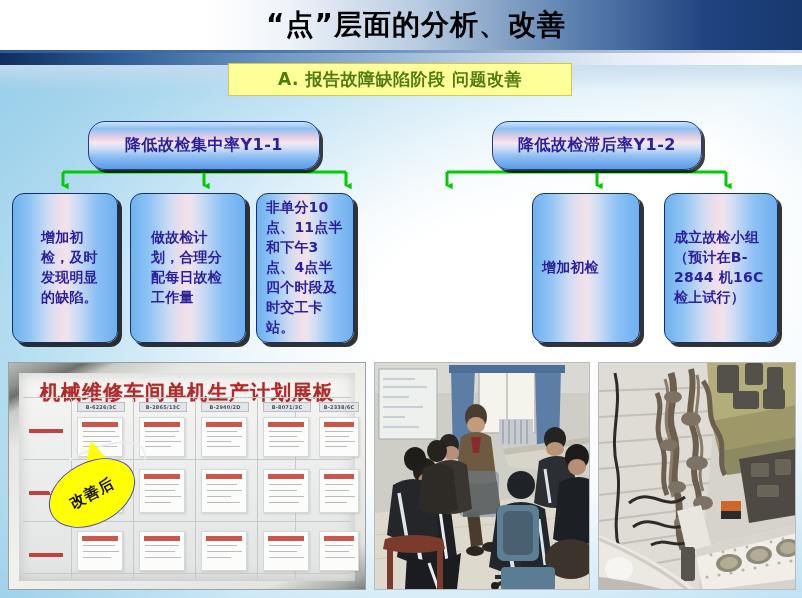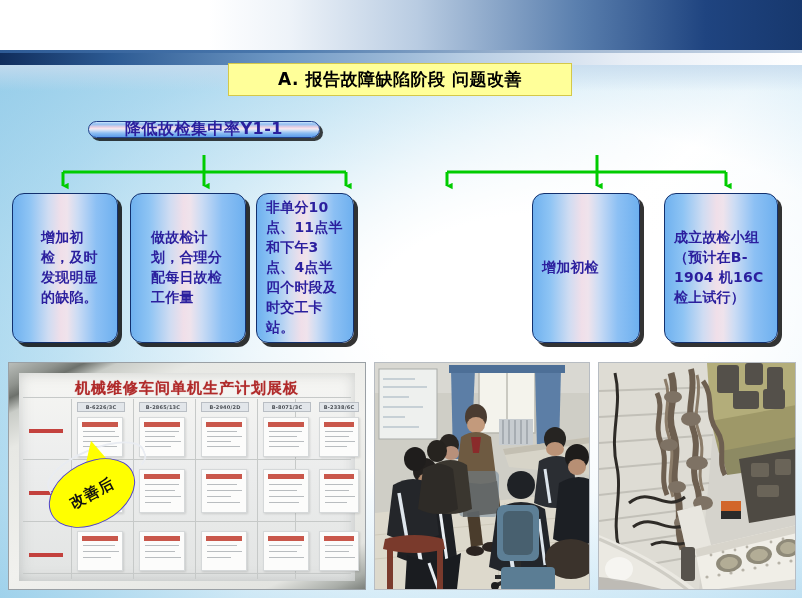--- a/index.html
+++ b/index.html
@@ -69,29 +69,29 @@
     width: 344px; height: 33px;
     background: #ffff99;
     border: 1px solid #d4c84a;
     display: flex;
     align-items: center;
     justify-content: center;
   }
   #subtitle-text {
     font-size: 17px;
     font-weight: bold;
-    color: #000000;
+    color: #4d7c0f;
     white-space: nowrap;
     letter-spacing: 0.5px;
   }
 
   
   .head-box {
     position: absolute;
-    height: 17px;
+    height: 49px;
     border-radius: 17px;
     border: 1px solid #1f3f8a;
     background: linear-gradient(to bottom,
         #cfe4fb 0%,
         #8fc0f3 14%,
         #e9cfe2 34%,
         #f6e6ee 44%,
         #d7e2f6 54%,
         #8cbdf2 74%,
         #5a9be9 100%);
@@ -173,21 +173,21 @@
   #board-face {
     position: absolute;
     left: 10px; top: 10px; right: 10px; bottom: 8px;
     background: linear-gradient(180deg, #f6f6f3 0%, #eceded 45%, #e2e4e3 100%);
     box-shadow: inset 0 0 14px rgba(120,125,125,0.35);
   }
   #board-title {
     position: absolute;
     left: 0; top: 6px; width: 100%;
     text-align: center;
-    font-size: 15px;
+    font-size: 20px;
     font-weight: bold;
     color: #b02a2a;
     letter-spacing: 1px;
     text-shadow: 0 0 1px rgba(176,42,42,0.5);
   }
   .board-hline {
     position: absolute;
     left: 4px; right: 4px;
     height: 1px;
     background: #c6c9c8;
@@ -280,20 +280,21 @@
     transform: rotate(-22deg);
     opacity: 0.95;
   }
 </style>
 </head>
 <body>
 
 <div id="slide">
 
   <div id="header-band"></div>
+  <div id="header-title">“点”层面的分析、改善</div>
   <div id="header-rule"></div>
   <div id="header-underband"></div>
   <div id="header-underband-fade"></div>
 
   <div id="subtitle-banner">
     <span id="subtitle-text">A. 报告故障缺陷阶段  问题改善</span>
   </div>
 
   <svg id="connectors" viewBox="0 0 802 598">
     <defs>
@@ -313,35 +314,38 @@
       <path d="M447,172 L726,172"></path>
       <path d="M447,172 L447,186" marker-end="url(#arrowGreen)"></path>
       <path d="M597,172 L597,186" marker-end="url(#arrowGreen)"></path>
       <path d="M726,172 L726,186" marker-end="url(#arrowGreen)"></path>
     </g>
   </svg>
 
   <div class="head-box" id="head-box-left">
     <span class="head-box-label">降低故检集中率Y1‐1</span>
   </div>
+  <div class="head-box" id="head-box-right">
+    <span class="head-box-label">降低故检滞后率Y1‐2</span>
+  </div>
 
   <div class="leaf-box" id="leaf-1">
     <span class="leaf-text">增加初检，及时发现明显的缺陷。</span>
   </div>
   <div class="leaf-box" id="leaf-2">
     <span class="leaf-text">做故检计划，合理分配每日故检工作量</span>
   </div>
   <div class="leaf-box" id="leaf-3">
     <span class="leaf-text">非单分10点、11点半和下午3点、4点半四个时段及时交工卡站。</span>
   </div>
   <div class="leaf-box" id="leaf-5">
     <span class="leaf-text leaf-text-mid">增加初检</span>
   </div>
   <div class="leaf-box" id="leaf-6">
-    <span class="leaf-text">成立故检小组（预计在B‐1904  机16C检上试行）</span>
+    <span class="leaf-text">成立故检小组（预计在B‐2844  机16C检上试行）</span>
   </div>
 
   <div class="photo" id="photo-board">
     <div id="board-inner">
       <div id="board-face">
         <div id="board-title">机械维修车间单机生产计划展板</div>
 
         <div class="board-hline" style="top:24px;"></div>
         <div class="board-hline" style="top:86px;"></div>
         <div class="board-hline" style="top:148px;"></div>

